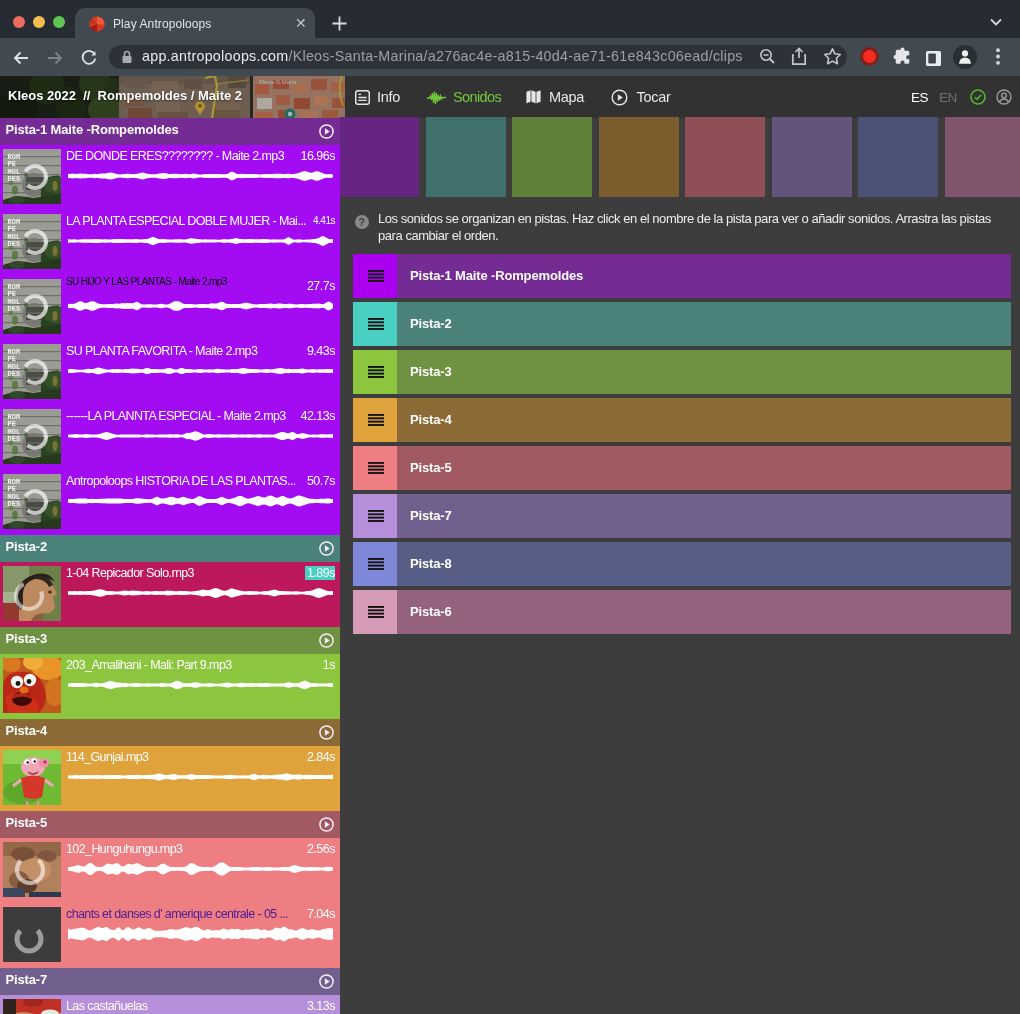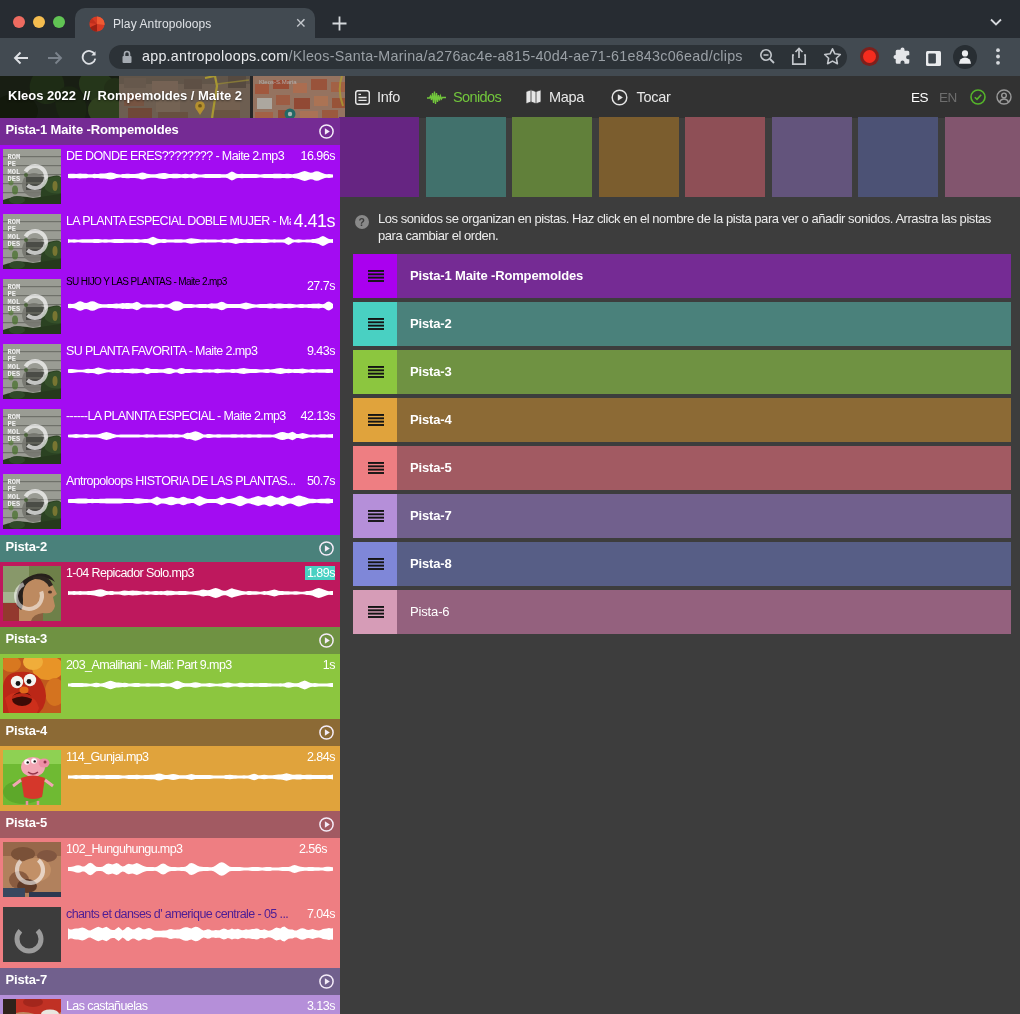--- a/index.html
+++ b/index.html
@@ -250,21 +250,21 @@
     </div>
     <div class="abs" style="left:13px;top:472.4px;width:658px;height:44px;background:#94617e">
 <div class="abs" style="left:0;top:0;width:44px;height:44px;background:#d69cb7">
         <svg width="16" height="12" viewBox="0 0 16 12" style="position:absolute;left:15px;top:16px">
           <rect y="0" width="16" height="1.9" fill="#141414"></rect>
           <rect y="3.35" width="16" height="1.9" fill="#141414"></rect>
           <rect y="6.7" width="16" height="1.9" fill="#141414"></rect>
           <rect y="10.05" width="16" height="1.9" fill="#141414"></rect>
         </svg>
       </div>
-<div class="abs" style="left:57px;top:0;height:58px;line-height:44px;font-size:13px;font-weight:400;letter-spacing:-.15px;color:#fff">Pista-6</div>
+<div class="abs" style="left:57px;top:0;height:58px;line-height:44px;font-size:13px;font-weight:700;letter-spacing:-.15px;color:#fff">Pista-6</div>
     </div>
   </div>
 <div class="abs" style="left:0;top:118px;width:340px;height:896px;overflow:hidden">
     <div class="abs" style="left:0;top:0px;width:340px;height:27px;background:#752b94">
 <div class="abs" style="left:5.5px;top:0;height:27px;line-height:24px;font-size:13px;font-weight:700;letter-spacing:-.15px;color:#fff">Pista-1 Maite -Rompemoldes</div>
       <svg width="15" height="15" viewBox="0 0 20 20" style="position:absolute;left:318.5px;top:6px">
         <circle cx="10" cy="10" r="8.8" fill="none" stroke="#f4ecf8" stroke-width="2"></circle>
         <path d="M7.8 5.8 L14.4 10 L7.8 14.2 Z" fill="#f4ecf8"></path>
       </svg>
     </div>
@@ -320,21 +320,21 @@
         <ellipse cx="12" cy="41" rx="3" ry="4.5" fill="#4d7433" opacity=".8"></ellipse>
         <ellipse cx="8" cy="33" rx="2.5" ry="3.5" fill="#567e38" opacity=".7"></ellipse>
         <circle cx="23" cy="26" r="2" fill="#3e5c2c" opacity=".8"></circle>
         <circle cx="32" cy="28" r="11" fill="none" stroke="rgba(255,255,255,.68)" stroke-width="4" stroke-dasharray="54 15" transform="rotate(-150 32 28)"></circle>
         <text x="4.5" y="9.5" font-size="7" fill="#f0f0f0" font-family="Liberation Mono,monospace" font-weight="700">ROM</text>
         <text x="4.5" y="17" font-size="7" fill="#f0f0f0" font-family="Liberation Mono,monospace" font-weight="700">PE</text>
         <text x="4.5" y="24.5" font-size="7" fill="#f0f0f0" font-family="Liberation Mono,monospace" font-weight="700">MOL</text>
         <text x="4.5" y="32" font-size="7" fill="#f0f0f0" font-family="Liberation Mono,monospace" font-weight="700">DES</text>
       </svg>
 <div class="abs" style="left:66px;top:4px;height:14px;line-height:14px;font-size:12.5px;letter-spacing:-.6px;color:#fff;white-space:nowrap">LA PLANTA ESPECIAL DOBLE MUJER - Mai...</div>
-<div class="abs" style="right:5px;top:4px;height:14px;line-height:14px;font-size:18px;letter-spacing:-.5px;color:#fff;background:#a30cf2;padding-left:2px">4.41s</div>
+<div class="abs" style="right:5px;top:4px;height:14px;line-height:14px;font-size:10px;letter-spacing:-.5px;color:#fff;background:#a30cf2;padding-left:2px">4.41s</div>
 <div class="abs" style="left:68px;top:18px;width:265px;height:26px">
         <svg width="265" height="26" viewBox="0 0 265 26" style="position:absolute;left:0;top:0">
           <path d="M0.0,11.0 L2.0,11.6 L4.0,11.6 L6.1,11.3 L8.1,11.5 L10.1,11.7 L12.1,11.4 L14.2,11.3 L16.2,11.2 L18.2,11.2 L20.2,11.2 L22.3,11.3 L24.3,11.2 L26.3,11.0 L28.3,11.0 L30.3,10.9 L32.4,11.2 L34.4,11.5 L36.4,11.2 L38.4,11.2 L40.5,11.5 L42.5,11.5 L44.5,11.2 L46.5,11.0 L48.5,10.9 L50.6,10.9 L52.6,10.9 L54.6,11.1 L56.6,11.2 L58.7,11.3 L60.7,11.3 L62.7,11.2 L64.7,11.2 L66.8,11.1 L68.8,10.9 L70.8,11.2 L72.8,11.4 L74.8,11.2 L76.9,11.1 L78.9,11.0 L80.9,10.4 L82.9,9.4 L85.0,8.7 L87.0,9.4 L89.0,10.4 L91.0,11.1 L93.1,11.3 L95.1,11.1 L97.1,11.1 L99.1,11.4 L101.1,11.5 L103.2,11.4 L105.2,11.4 L107.2,11.3 L109.2,11.3 L111.3,11.3 L113.3,11.2 L115.3,11.4 L117.3,11.4 L119.4,11.0 L121.4,10.4 L123.4,10.2 L125.4,10.5 L127.4,10.8 L129.5,10.9 L131.5,11.2 L133.5,11.5 L135.5,11.5 L137.6,11.3 L139.6,11.4 L141.6,11.5 L143.6,11.5 L145.6,11.6 L147.7,11.6 L149.7,11.7 L151.7,11.7 L153.7,11.4 L155.8,11.1 L157.8,11.3 L159.8,11.4 L161.8,11.3 L163.9,11.0 L165.9,10.5 L167.9,10.1 L169.9,10.5 L171.9,10.9 L174.0,11.1 L176.0,11.2 L178.0,11.3 L180.0,11.1 L182.1,10.9 L184.1,11.0 L186.1,11.2 L188.1,11.2 L190.2,11.2 L192.2,11.3 L194.2,11.1 L196.2,11.0 L198.2,11.0 L200.3,11.2 L202.3,11.5 L204.3,11.5 L206.3,11.3 L208.4,11.5 L210.4,11.6 L212.4,11.4 L214.4,11.4 L216.5,11.2 L218.5,9.9 L220.5,9.1 L222.5,10.0 L224.5,11.3 L226.6,11.7 L228.6,11.5 L230.6,11.3 L232.6,11.5 L234.7,11.7 L236.7,11.7 L238.7,11.6 L240.7,11.6 L242.7,11.5 L244.8,11.1 L246.8,10.9 L248.8,10.6 L250.8,9.9 L252.9,8.7 L254.9,8.1 L256.9,8.7 L258.9,10.0 L261.0,11.0 L263.0,11.3 L265.0,11.1 L265.0,14.9 L263.0,14.7 L261.0,15.0 L258.9,16.0 L256.9,17.3 L254.9,17.9 L252.9,17.3 L250.8,16.1 L248.8,15.4 L246.8,15.1 L244.8,14.9 L242.7,14.5 L240.7,14.4 L238.7,14.4 L236.7,14.3 L234.7,14.3 L232.6,14.5 L230.6,14.7 L228.6,14.5 L226.6,14.3 L224.5,14.7 L222.5,16.0 L220.5,16.9 L218.5,16.1 L216.5,14.8 L214.4,14.6 L212.4,14.6 L210.4,14.4 L208.4,14.5 L206.3,14.7 L204.3,14.5 L202.3,14.5 L200.3,14.8 L198.2,15.0 L196.2,15.0 L194.2,14.9 L192.2,14.7 L190.2,14.8 L188.1,14.8 L186.1,14.8 L184.1,15.0 L182.1,15.1 L180.0,14.9 L178.0,14.7 L176.0,14.8 L174.0,14.9 L171.9,15.1 L169.9,15.5 L167.9,15.9 L165.9,15.5 L163.9,15.0 L161.8,14.7 L159.8,14.6 L157.8,14.7 L155.8,14.9 L153.7,14.6 L151.7,14.3 L149.7,14.3 L147.7,14.4 L145.6,14.4 L143.6,14.5 L141.6,14.5 L139.6,14.6 L137.6,14.7 L135.5,14.5 L133.5,14.5 L131.5,14.8 L129.5,15.1 L127.4,15.2 L125.4,15.5 L123.4,15.8 L121.4,15.6 L119.4,15.0 L117.3,14.6 L115.3,14.6 L113.3,14.8 L111.3,14.7 L109.2,14.7 L107.2,14.7 L105.2,14.6 L103.2,14.6 L101.1,14.5 L99.1,14.6 L97.1,14.9 L95.1,14.9 L93.1,14.7 L91.0,14.9 L89.0,15.6 L87.0,16.6 L85.0,17.3 L82.9,16.6 L80.9,15.6 L78.9,15.0 L76.9,14.9 L74.8,14.8 L72.8,14.6 L70.8,14.8 L68.8,15.1 L66.8,14.9 L64.7,14.8 L62.7,14.8 L60.7,14.7 L58.7,14.7 L56.6,14.8 L54.6,14.9 L52.6,15.1 L50.6,15.1 L48.5,15.1 L46.5,15.0 L44.5,14.8 L42.5,14.5 L40.5,14.5 L38.4,14.8 L36.4,14.8 L34.4,14.5 L32.4,14.8 L30.3,15.1 L28.3,15.0 L26.3,15.0 L24.3,14.8 L22.3,14.7 L20.2,14.8 L18.2,14.8 L16.2,14.8 L14.2,14.7 L12.1,14.6 L10.1,14.3 L8.1,14.5 L6.1,14.7 L4.0,14.4 L2.0,14.4 L0.0,15.0 Z" fill="#fff"></path>
         </svg>
       </div>
     </div>
     <div class="abs" style="left:0;top:157px;width:340px;height:65px;background:#a30cf2">
 <svg width="58" height="55" viewBox="0 0 58 55" style="position:absolute;left:3px;top:4px">
         <rect width="58" height="55" fill="#9a9c94"></rect>
         <rect x="0" y="7" width="58" height="1.2" fill="#6f716a"></rect>
@@ -572,21 +572,21 @@
         <ellipse cx="20" cy="12" rx="12" ry="7" fill="#7a5138"></ellipse>
         <ellipse cx="44" cy="14" rx="10" ry="6" fill="#815640"></ellipse>
         <ellipse cx="32" cy="28" rx="16" ry="12" fill="#c29067"></ellipse>
         <ellipse cx="16" cy="38" rx="10" ry="9" fill="#8a5c40"></ellipse>
         <ellipse cx="24" cy="44" rx="10" ry="7" fill="#5e3a28"></ellipse>
         <rect x="0" y="46" width="22" height="9" fill="#39485f"></rect>
         <rect x="26" y="50" width="32" height="5" fill="#2c3850"></rect>
         <circle cx="27" cy="28" r="13" fill="none" stroke="rgba(255,255,255,.6)" stroke-width="4.2" stroke-dasharray="62 20" transform="rotate(-50 27 28)"></circle>
       </svg>
 <div class="abs" style="left:66px;top:4px;height:14px;line-height:14px;font-size:12.5px;letter-spacing:-.6px;color:#fff;white-space:nowrap">102_Hunguhungu.mp3</div>
-<div class="abs" style="right:13px;top:4px;height:14px;line-height:14px;font-size:12.5px;letter-spacing:-.5px;color:#fff;background:#ee7e82;padding-left:2px">2.56s</div>
+<div class="abs" style="right:5px;top:4px;height:14px;line-height:14px;font-size:12.5px;letter-spacing:-.5px;color:#fff;background:#ee7e82;padding-left:2px">2.56s</div>
 <div class="abs" style="left:68px;top:18px;width:265px;height:26px">
         <svg width="265" height="26" viewBox="0 0 265 26" style="position:absolute;left:0;top:0">
           <path d="M0.0,10.9 L2.0,11.1 L4.0,10.8 L6.1,10.3 L8.1,9.6 L10.1,9.2 L12.1,9.6 L14.2,10.5 L16.2,10.5 L18.2,9.2 L20.2,7.5 L22.3,6.7 L24.3,7.5 L26.3,9.2 L28.3,10.7 L30.3,11.0 L32.4,10.9 L34.4,10.7 L36.4,9.6 L38.4,8.1 L40.5,7.5 L42.5,8.1 L44.5,8.5 L46.5,7.7 L48.5,6.9 L50.6,7.7 L52.6,9.4 L54.6,10.5 L56.6,9.9 L58.7,8.5 L60.7,7.8 L62.7,8.2 L64.7,8.4 L66.8,7.7 L68.8,7.1 L70.8,7.7 L72.8,8.7 L74.8,9.8 L76.9,10.6 L78.9,10.9 L80.9,11.1 L82.9,11.0 L85.0,11.0 L87.0,11.2 L89.0,10.7 L91.0,9.5 L93.1,8.1 L95.1,7.5 L97.1,8.1 L99.1,9.5 L101.1,10.6 L103.2,11.1 L105.2,11.0 L107.2,10.9 L109.2,11.2 L111.3,11.3 L113.3,11.0 L115.3,10.9 L117.3,10.7 L119.4,9.4 L121.4,7.6 L123.4,6.9 L125.4,7.4 L127.4,8.6 L129.5,9.7 L131.5,10.4 L133.5,10.8 L135.5,11.1 L137.6,10.9 L139.6,11.0 L141.6,11.3 L143.6,11.3 L145.6,10.8 L147.7,9.5 L149.7,8.0 L151.7,6.8 L153.7,6.2 L155.8,6.8 L157.8,8.0 L159.8,9.4 L161.8,10.7 L163.9,11.0 L165.9,10.9 L167.9,11.0 L169.9,10.9 L171.9,10.9 L174.0,11.2 L176.0,11.5 L178.0,11.6 L180.0,11.6 L182.1,11.3 L184.1,11.1 L186.1,11.1 L188.1,11.0 L190.2,10.9 L192.2,11.2 L194.2,11.5 L196.2,11.3 L198.2,11.0 L200.3,11.0 L202.3,11.1 L204.3,11.4 L206.3,11.6 L208.4,11.4 L210.4,11.4 L212.4,11.3 L214.4,11.1 L216.5,11.0 L218.5,11.1 L220.5,11.1 L222.5,10.4 L224.5,9.4 L226.6,8.9 L228.6,9.4 L230.6,10.2 L232.6,10.7 L234.7,11.1 L236.7,11.3 L238.7,11.3 L240.7,11.1 L242.7,11.0 L244.8,11.1 L246.8,11.2 L248.8,11.3 L250.8,11.2 L252.9,11.4 L254.9,11.5 L256.9,11.1 L258.9,10.8 L261.0,10.8 L263.0,10.9 L265.0,11.2 L265.0,14.8 L263.0,15.1 L261.0,15.2 L258.9,15.2 L256.9,14.9 L254.9,14.5 L252.9,14.6 L250.8,14.8 L248.8,14.7 L246.8,14.8 L244.8,14.9 L242.7,15.0 L240.7,14.9 L238.7,14.7 L236.7,14.7 L234.7,14.9 L232.6,15.3 L230.6,15.8 L228.6,16.6 L226.6,17.1 L224.5,16.6 L222.5,15.6 L220.5,14.9 L218.5,14.9 L216.5,15.0 L214.4,14.9 L212.4,14.7 L210.4,14.6 L208.4,14.6 L206.3,14.4 L204.3,14.6 L202.3,14.9 L200.3,15.0 L198.2,15.0 L196.2,14.7 L194.2,14.5 L192.2,14.8 L190.2,15.1 L188.1,15.0 L186.1,14.9 L184.1,14.9 L182.1,14.7 L180.0,14.4 L178.0,14.4 L176.0,14.5 L174.0,14.8 L171.9,15.1 L169.9,15.1 L167.9,15.0 L165.9,15.1 L163.9,15.0 L161.8,15.3 L159.8,16.6 L157.8,18.0 L155.8,19.2 L153.7,19.8 L151.7,19.2 L149.7,18.0 L147.7,16.5 L145.6,15.2 L143.6,14.7 L141.6,14.7 L139.6,15.0 L137.6,15.1 L135.5,14.9 L133.5,15.2 L131.5,15.6 L129.5,16.3 L127.4,17.4 L125.4,18.6 L123.4,19.1 L121.4,18.4 L119.4,16.6 L117.3,15.3 L115.3,15.1 L113.3,15.0 L111.3,14.7 L109.2,14.8 L107.2,15.1 L105.2,15.0 L103.2,14.9 L101.1,15.4 L99.1,16.5 L97.1,17.9 L95.1,18.5 L93.1,17.9 L91.0,16.5 L89.0,15.3 L87.0,14.8 L85.0,15.0 L82.9,15.0 L80.9,14.9 L78.9,15.1 L76.9,15.4 L74.8,16.2 L72.8,17.3 L70.8,18.3 L68.8,18.9 L66.8,18.3 L64.7,17.6 L62.7,17.8 L60.7,18.2 L58.7,17.5 L56.6,16.1 L54.6,15.5 L52.6,16.6 L50.6,18.3 L48.5,19.1 L46.5,18.3 L44.5,17.5 L42.5,17.9 L40.5,18.5 L38.4,17.9 L36.4,16.4 L34.4,15.3 L32.4,15.1 L30.3,15.0 L28.3,15.3 L26.3,16.8 L24.3,18.5 L22.3,19.3 L20.2,18.5 L18.2,16.8 L16.2,15.5 L14.2,15.5 L12.1,16.4 L10.1,16.8 L8.1,16.4 L6.1,15.7 L4.0,15.2 L2.0,14.9 L0.0,15.1 Z" fill="#fff"></path>
         </svg>
       </div>
     </div>
     <div class="abs" style="left:0;top:785px;width:340px;height:65px;background:#ee7e82">
 <svg width="58" height="55" viewBox="0 0 58 55" style="position:absolute;left:3px;top:4px">
         <rect width="58" height="55" fill="#3c3c3c"></rect>
         <circle cx="26" cy="32" r="12" fill="none" stroke="#9c9c9c" stroke-width="5" stroke-dasharray="56 19" transform="rotate(-45 26 32)"></circle>

